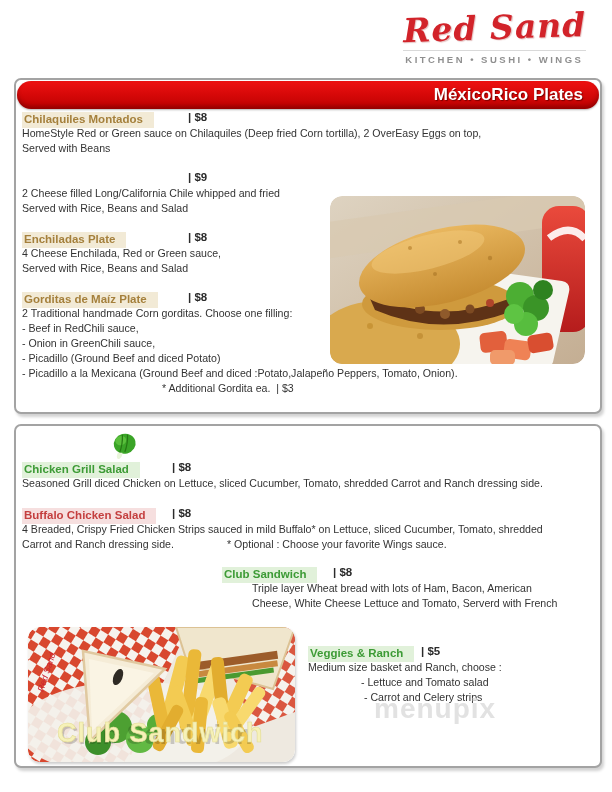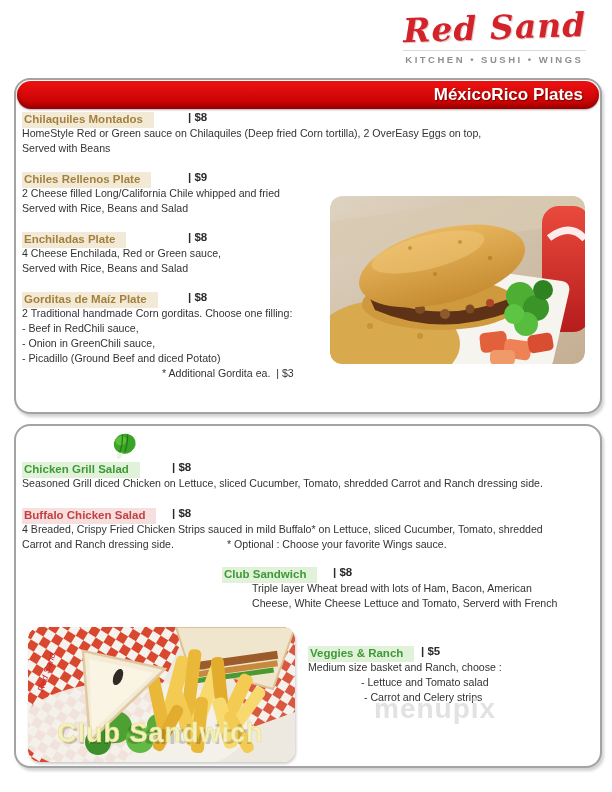--- a/index.html
+++ b/index.html
@@ -9,21 +9,21 @@
   
   .logo{position:absolute;top:8px;right:26px;text-align:center;}
   .logo-brand{font-family:"DejaVu Serif",serif;font-style:italic;font-weight:bold;
               font-size:33px;color:#d2232a;letter-spacing:1px;line-height:40px;
               text-shadow:1px 1px 1px rgba(150,0,0,.25);transform:rotate(-2deg);}
   .logo-tagline{margin-top:2px;border-top:1px solid #d9d9d9;padding:3px 2px 0 2px;
                 font-size:9.5px;letter-spacing:2.5px;color:#8f8f8f;font-weight:bold;}
 
   
   .box{position:absolute;left:14px;width:584px;background:#fff;border:2px solid #a3a3a3;
-       border-radius:16px;box-shadow:2px 3px 3px rgba(0,0,0,.18);}
+       border-radius:7px;box-shadow:2px 3px 3px rgba(0,0,0,.18);}
   .box1{top:78px;height:332px;}
   .box2{top:424px;height:340px;}
 
   .banner{position:absolute;left:1px;right:1px;top:1px;height:28px;border-radius:14px;
           background:linear-gradient(#ee1111,#bd0000);
           box-shadow:inset 0 -3px 4px rgba(90,0,0,.45), 0 1px 2px rgba(0,0,0,.3);}
   .banner-title{line-height:28px;text-align:right;padding-right:16px;color:#ffffff;
                 font-weight:bold;font-size:17px;text-shadow:1px 1px 1px #7a0000;}
 
   .sec2-head{position:absolute;left:0;top:4px;width:100%;height:32px;}
@@ -75,21 +75,20 @@
     <div class="head">
       <span class="iname gold">Chilaquiles Montados</span>
       <span class="price" style="left:166px;">| $8</span>
     </div>
     <div class="line">HomeStyle Red or Green sauce on Chilaquiles (Deep fried Corn tortilla), 2 OverEasy Eggs on top,</div>
     <div class="line">Served with Beans</div>
   </div>
 
   <div class="item" style="left:22px;top:170px;">
     <div class="head">
-      <span class="iname gold">Chiles Rellenos Plate</span>
       <span class="price" style="left:166px;">| $9</span>
     </div>
     <div class="line">2 Cheese filled Long/California Chile whipped and fried</div>
     <div class="line">Served with Rice, Beans and Salad</div>
   </div>
 
   <div class="item" style="left:22px;top:230px;">
     <div class="head">
       <span class="iname gold">Enchiladas Plate</span>
       <span class="price" style="left:166px;">| $8</span>
@@ -100,20 +99,21 @@
 
   <div class="item" style="left:22px;top:290px;">
     <div class="head">
       <span class="iname gold">Gorditas de Maíz Plate</span>
       <span class="price" style="left:166px;">| $8</span>
     </div>
     <div class="line"><span>2 Traditional handmade Corn gorditas. Choose </span><span class="u">one</span><span> filling:</span></div>
     <div class="line">- Beef in RedChili sauce,</div>
     <div class="line">- Onion in GreenChili sauce,</div>
     <div class="line">- Picadillo (Ground Beef and diced Potato)</div>
+    <div class="line">- Picadillo a la Mexicana (Ground Beef and diced :Potato,Jalapeño Peppers, Tomato, Onion).</div>
     <div class="line note" style="margin-left:140px;">* Additional Gordita ea.  | $3</div>
   </div>
 
   <div class="photo photo1">
     <svg width="255" height="168" viewBox="0 0 255 168">
       <defs>
         <clipPath id="r1">
             <rect width="255" height="168" rx="12"></rect>
           </clipPath>
         <linearGradient id="bg1" x1="0" y1="0" x2="1" y2="1">

